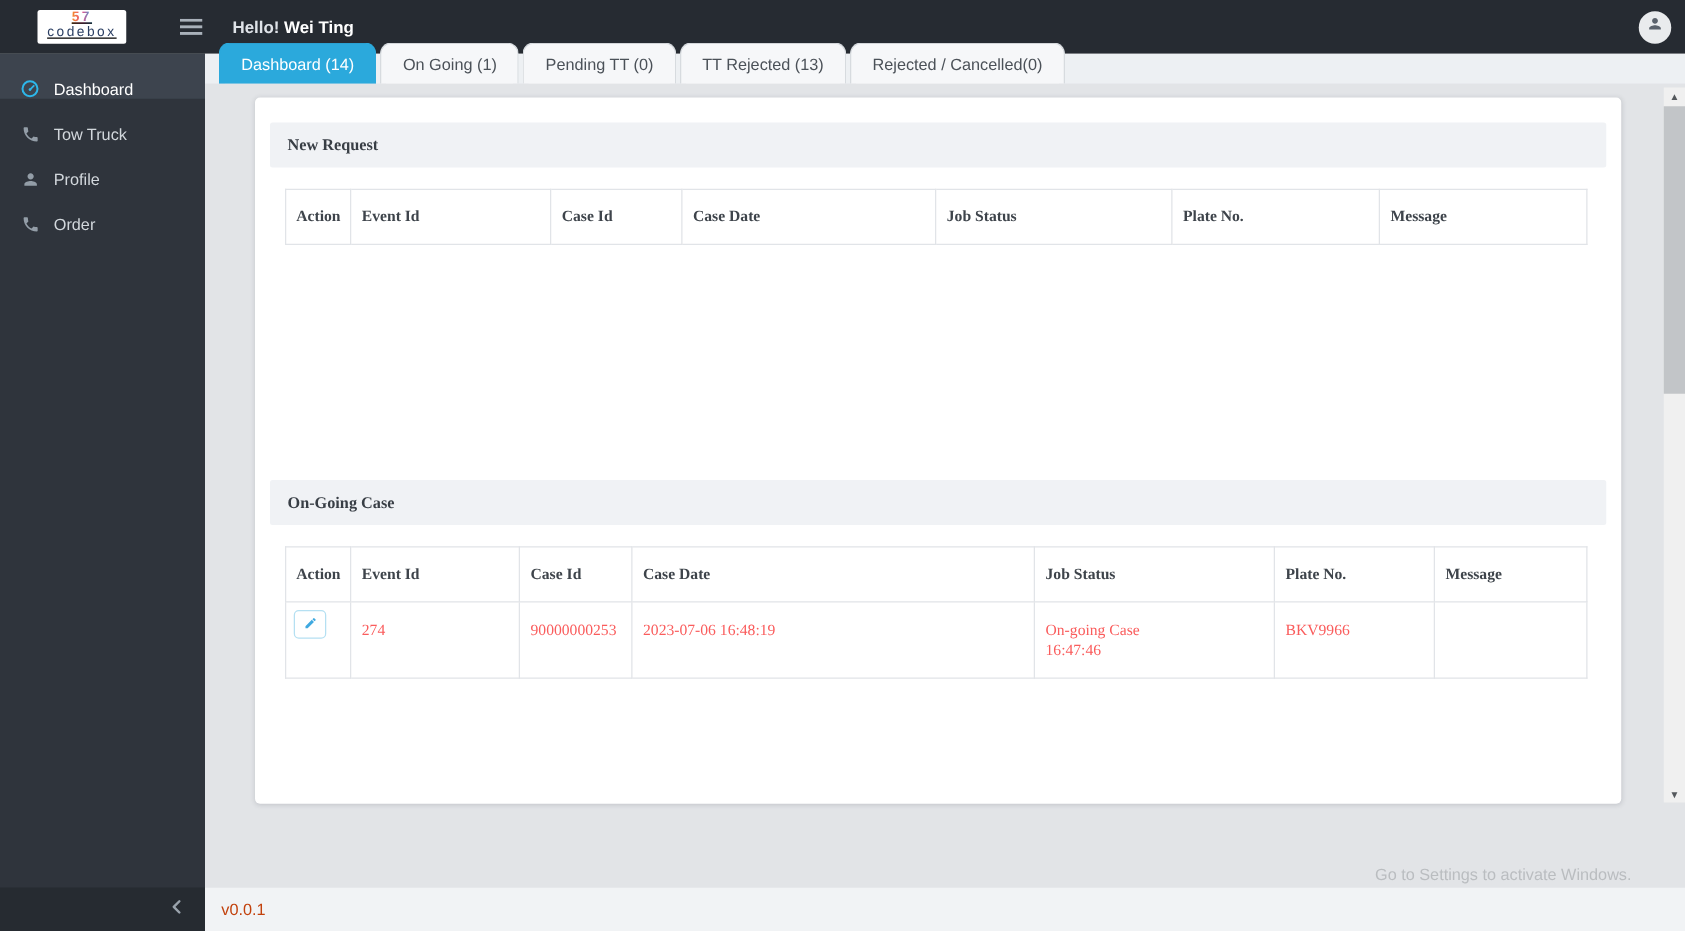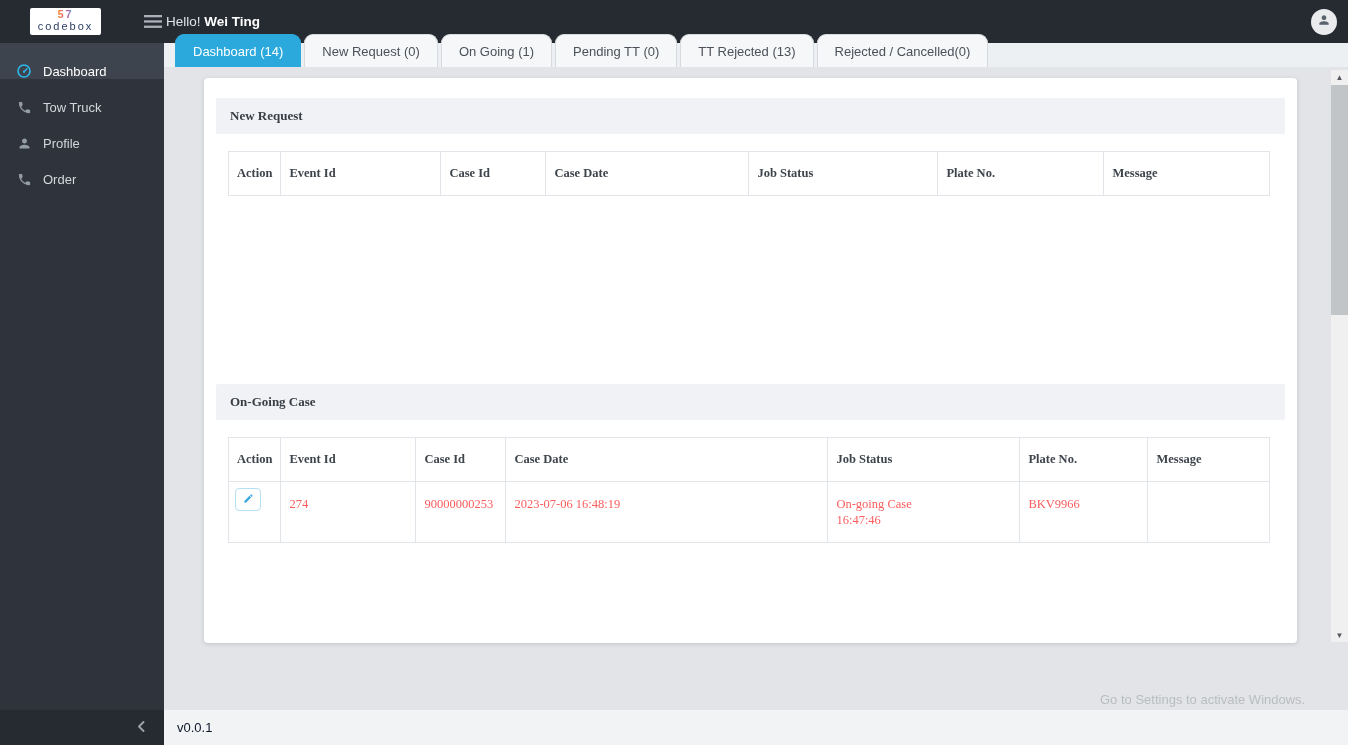--- a/index.html
+++ b/index.html
@@ -2,27 +2,27 @@
 <html><head>
 <meta charset="utf-8">
 <style>
   * { margin:0; padding:0; box-sizing:border-box; }
   html,body { width:1348px; height:745px; overflow:hidden; background:#e2e4e7;
               font-family:"Liberation Sans", sans-serif; }
 
   
   .topbar { height:43px; background:#262b32; display:flex; align-items:center; }
   .logo-box { width:71px; height:27px; margin-left:30px; background:#fff; border-radius:2px;
-              display:flex; flex-direction:column; align-items:center; justify-content:center; }
+              display:flex; flex-direction:column; align-items:center; justify-content:center;text-decoration:underline; }
   .logo-57 { font-size:11px; font-weight:bold; letter-spacing:2px; line-height:1;
              background:linear-gradient(90deg,#f7931e,#e94e8a,#29abe2);
              -webkit-background-clip:text; background-clip:text; color:transparent; }
   .logo-text { font-size:11px; color:#2b3f63; letter-spacing:2px; line-height:1.2; }
   .hamburger { margin-left:39px; background:none; border:none; cursor:pointer; display:flex; padding:4px; }
-  .greeting { margin-left:0; color:#dfe3e8; font-size:13.5px; }
+  .greeting { margin-left:20px; color:#dfe3e8; font-size:13.5px;font-weight:bold; }
   .greeting b { color:#fff; }
   .avatar { margin-left:auto; margin-right:11px; width:26px; height:26px; border-radius:50%;
             background:#e9ebed; display:flex; align-items:center; justify-content:center; cursor:pointer; }
 
   
   .app { display:flex; height:702px; }
   .sidebar { width:164px; background:#2f343c; display:flex; flex-direction:column; flex-shrink:0; }
   .nav-item { height:36px; display:flex; align-items:flex-end; padding-left:16px; gap:11px;
               color:#d2d7dc; font-size:13px; cursor:pointer; }
   .nav-item.active { background:#3d444e; color:#fff; }
@@ -68,21 +68,21 @@
   .wm2 { font-size:13px; color:#babdc0; }
 
   .scrollbar { position:absolute; top:3px; right:0; width:17px; height:572px; background:#f0f0f0; }
   .sb-btn { position:absolute; left:0; width:17px; height:14px; display:flex; align-items:center;
             justify-content:center; font-size:8px; color:#54585c; cursor:pointer; }
   .sb-up { top:0; }
   .sb-down { bottom:0; }
   .sb-thumb { position:absolute; left:0; top:15px; width:17px; height:230px; background:#c2c5c8; cursor:pointer; }
 
   .footerbar { height:35px; background:#f1f3f5; display:flex; align-items:center;
-               padding-left:13px; font-size:13px; color:#0f172a; }
+               padding-left:13px; font-size:13px; color:#c2410c; }
 </style>
 </head>
 <body>
 
 <header class="topbar">
   <div class="logo-box">
     <span class="logo-57">57</span>
     <span class="logo-text">codebox</span>
   </div>
   <button class="hamburger">
@@ -149,23 +149,20 @@
           <polyline points="10,2 4,8 10,14"></polyline>
         </svg>
       </span>
     </div>
   </nav>
 
   <div class="main">
     <div class="tabbar">
       <div class="tab active">
           <span>Dashboard (14)</span>
-        </div>
-      <div class="tab">
-          <span>New Request (0)</span>
         </div>
       <div class="tab">
           <span>On Going (1)</span>
         </div>
       <div class="tab">
           <span>Pending TT (0)</span>
         </div>
       <div class="tab">
           <span>TT Rejected (13)</span>
         </div>

